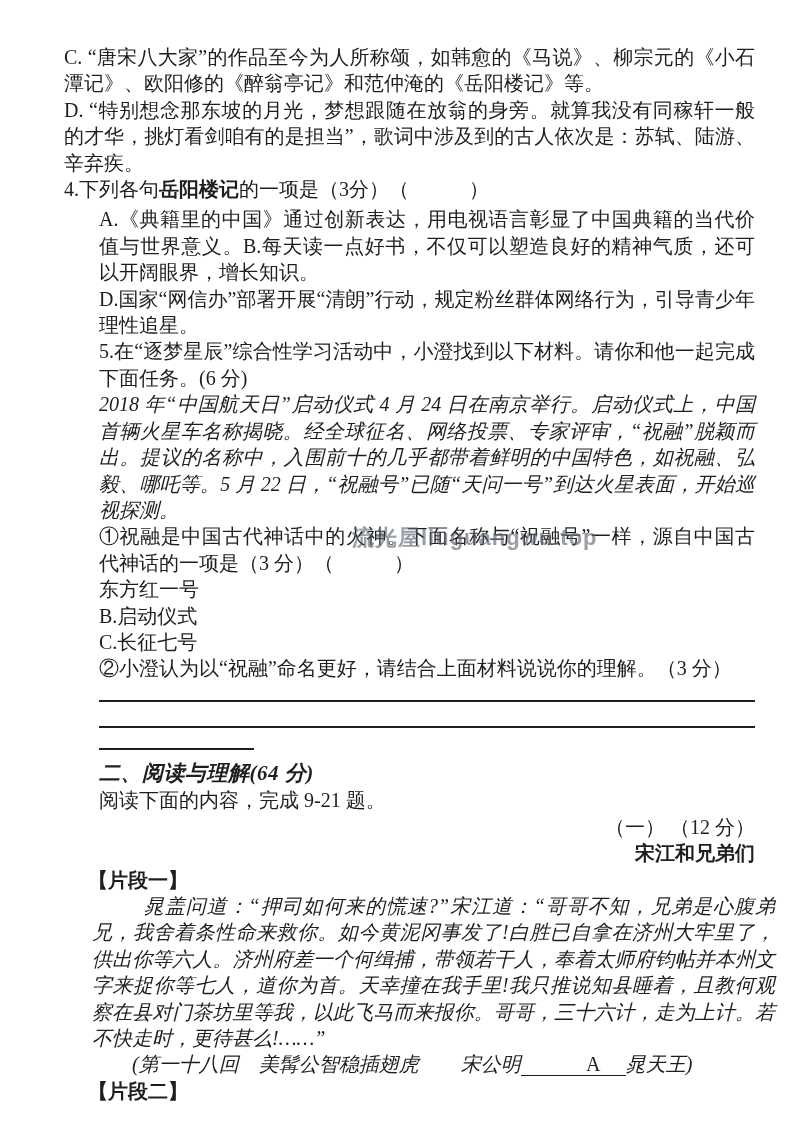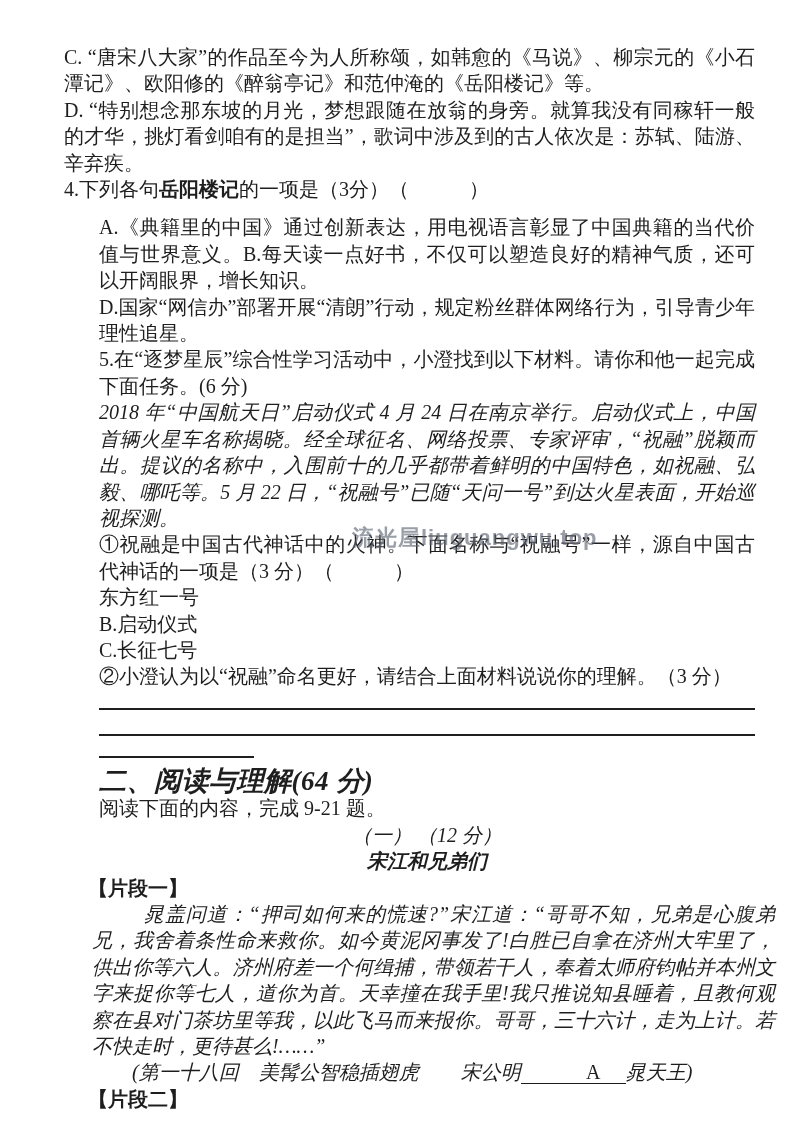--- a/index.html
+++ b/index.html
@@ -11,33 +11,33 @@
     overflow:hidden;
     font-family:"Liberation Serif","DejaVu Serif",serif;
     font-size:20px;
     line-height:26.4px;
     color:#1e1e1e;
   }
   p{margin:0;text-align:justify;}
   .top-block{padding:44px 38px 0 64px;}
   .mid-block{padding:0 38px 0 99px;}
   .passage-block{padding:0 18px 0 92px;}
-  .gap-top{margin-top:12px;}
+  .gap-top{margin-top:4px;}
   .kai{font-style:italic;} 
   .bold{font-weight:bold;}
-  .center{text-align:center;font-style:italic;}
+  .center{text-align:right;}
   .opt-row{display:flex;line-height:26.4px;flex-direction:column;}
   .opt-row .opt1{width:231px;}
   .opt-row .opt2{width:215px;}
   .ans-line{height:0;border-bottom:2px solid #1f1f1f;margin-top:24px;}
   .ans-line.first{margin-top:18px;}
   .ans-line.short{width:155px;margin-top:20px;}
   .sec-heading{
     margin:10px 0 0 0;
-    font-size:27px;
+    font-size:21px;
     font-weight:bold;
     font-style:italic;
     letter-spacing:.5px;
     line-height:27px;
   }
   .intro{line-height:27px;}
   .pindent{text-indent:52px;}
   .frag{font-weight:bold;margin-left:-4px;}
   .source{text-indent:40px;text-align:left;white-space:nowrap;}
   .src-mid{margin-left:42px;font-family:Liberation Serif, serif;}

